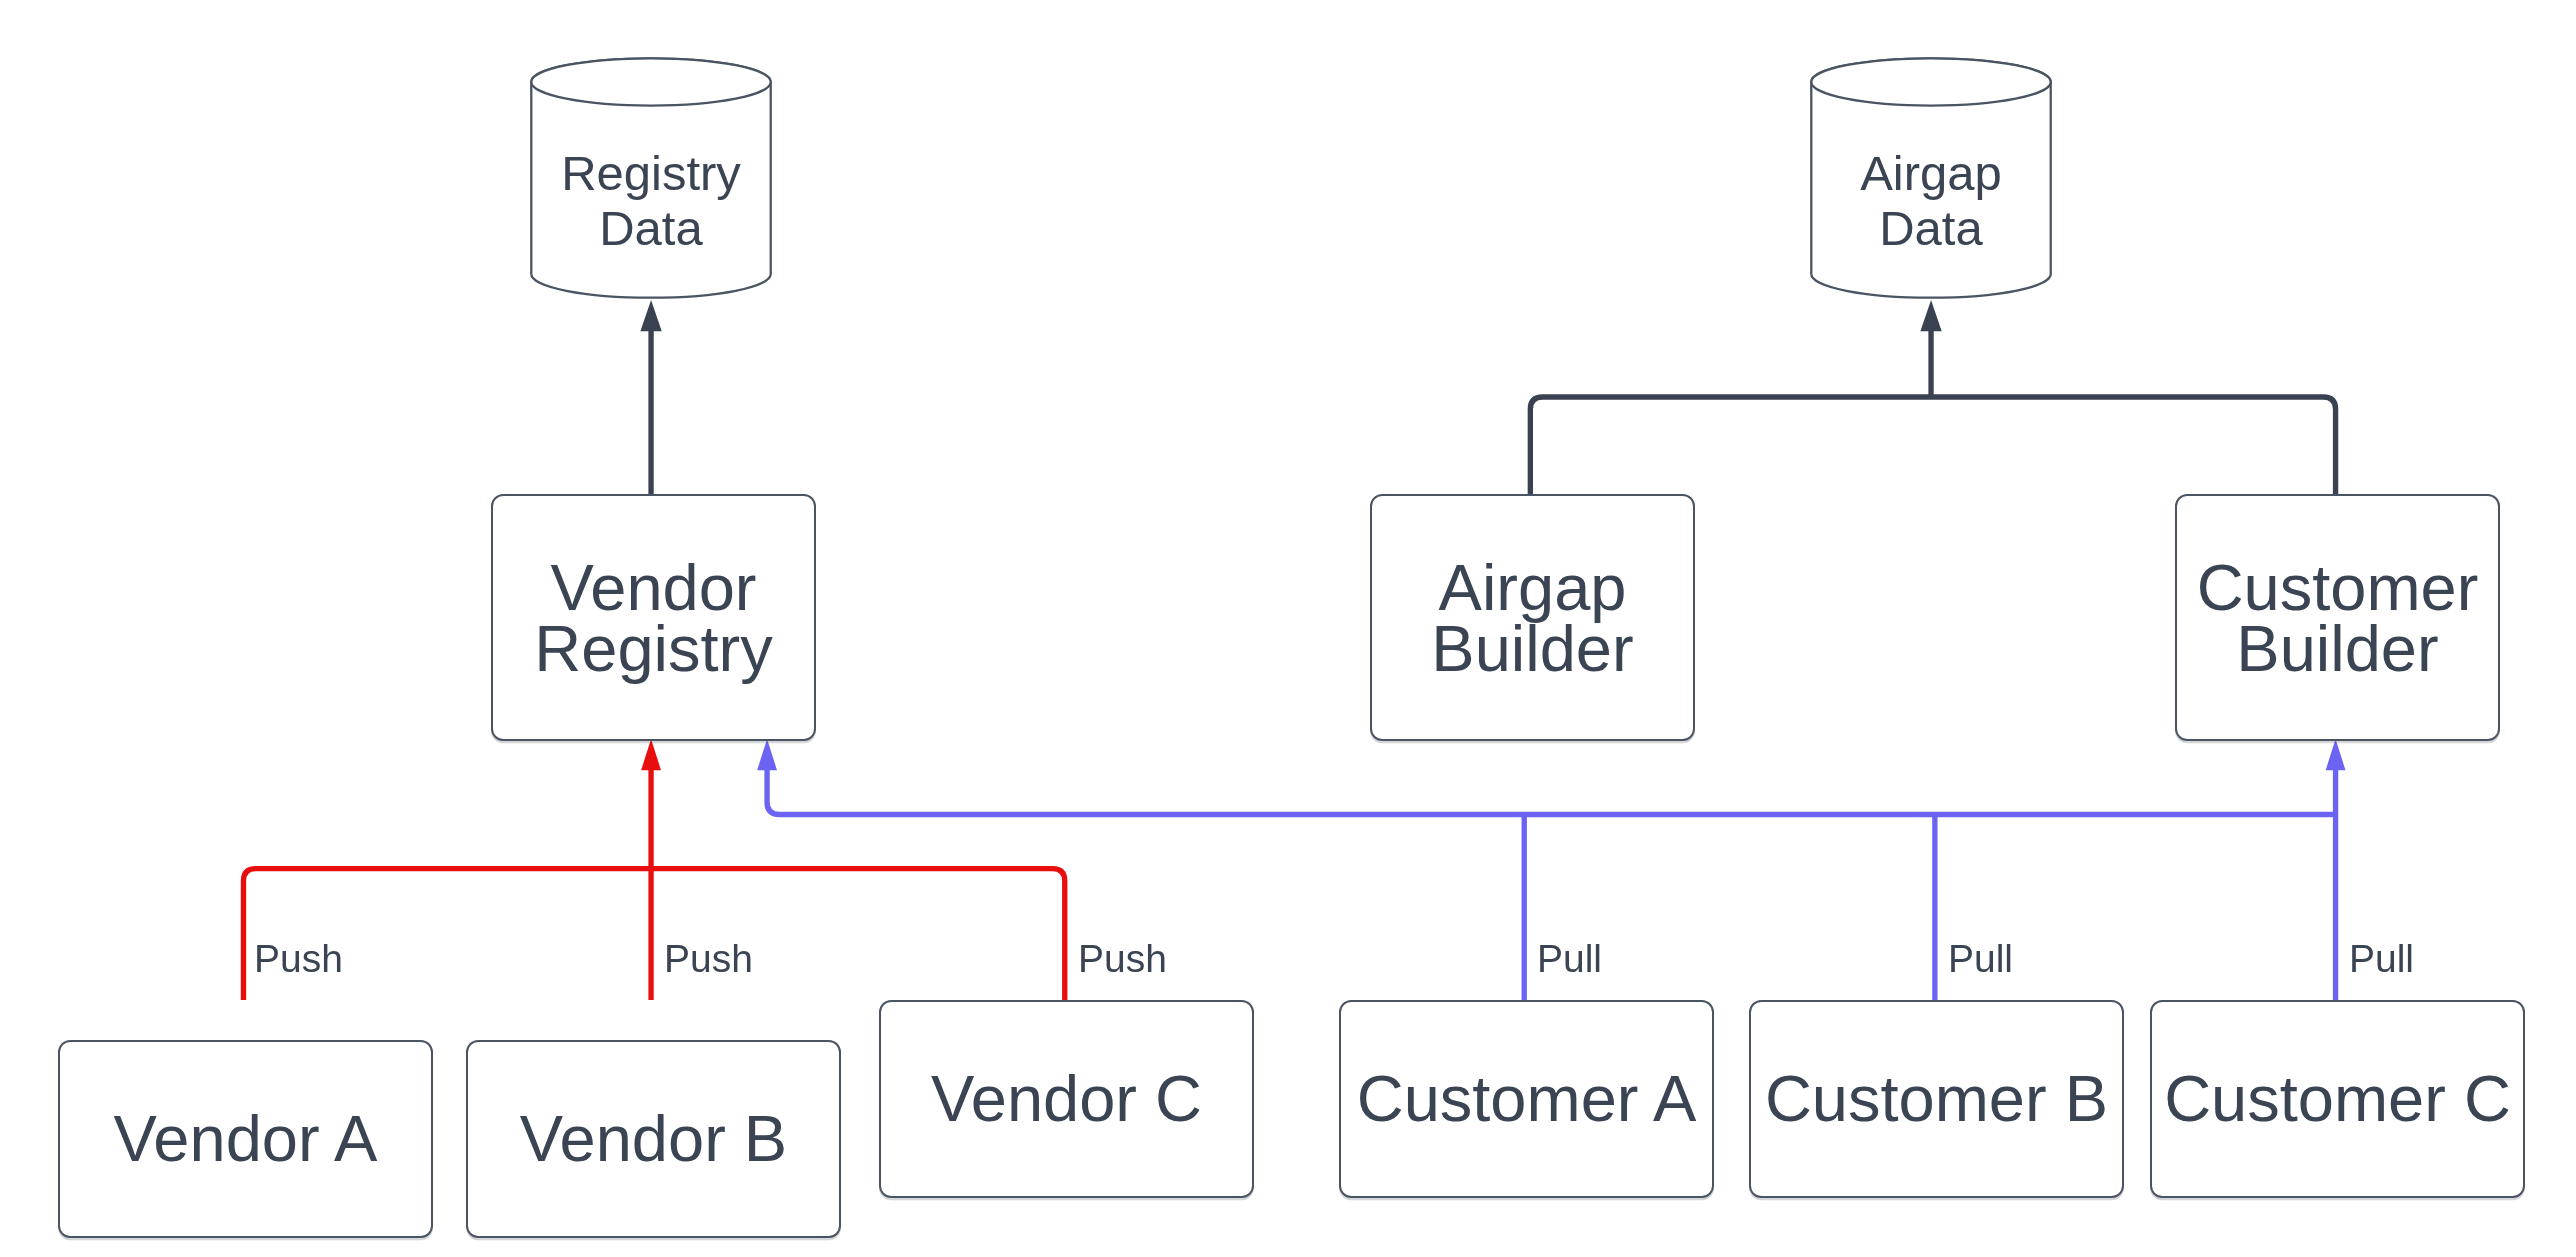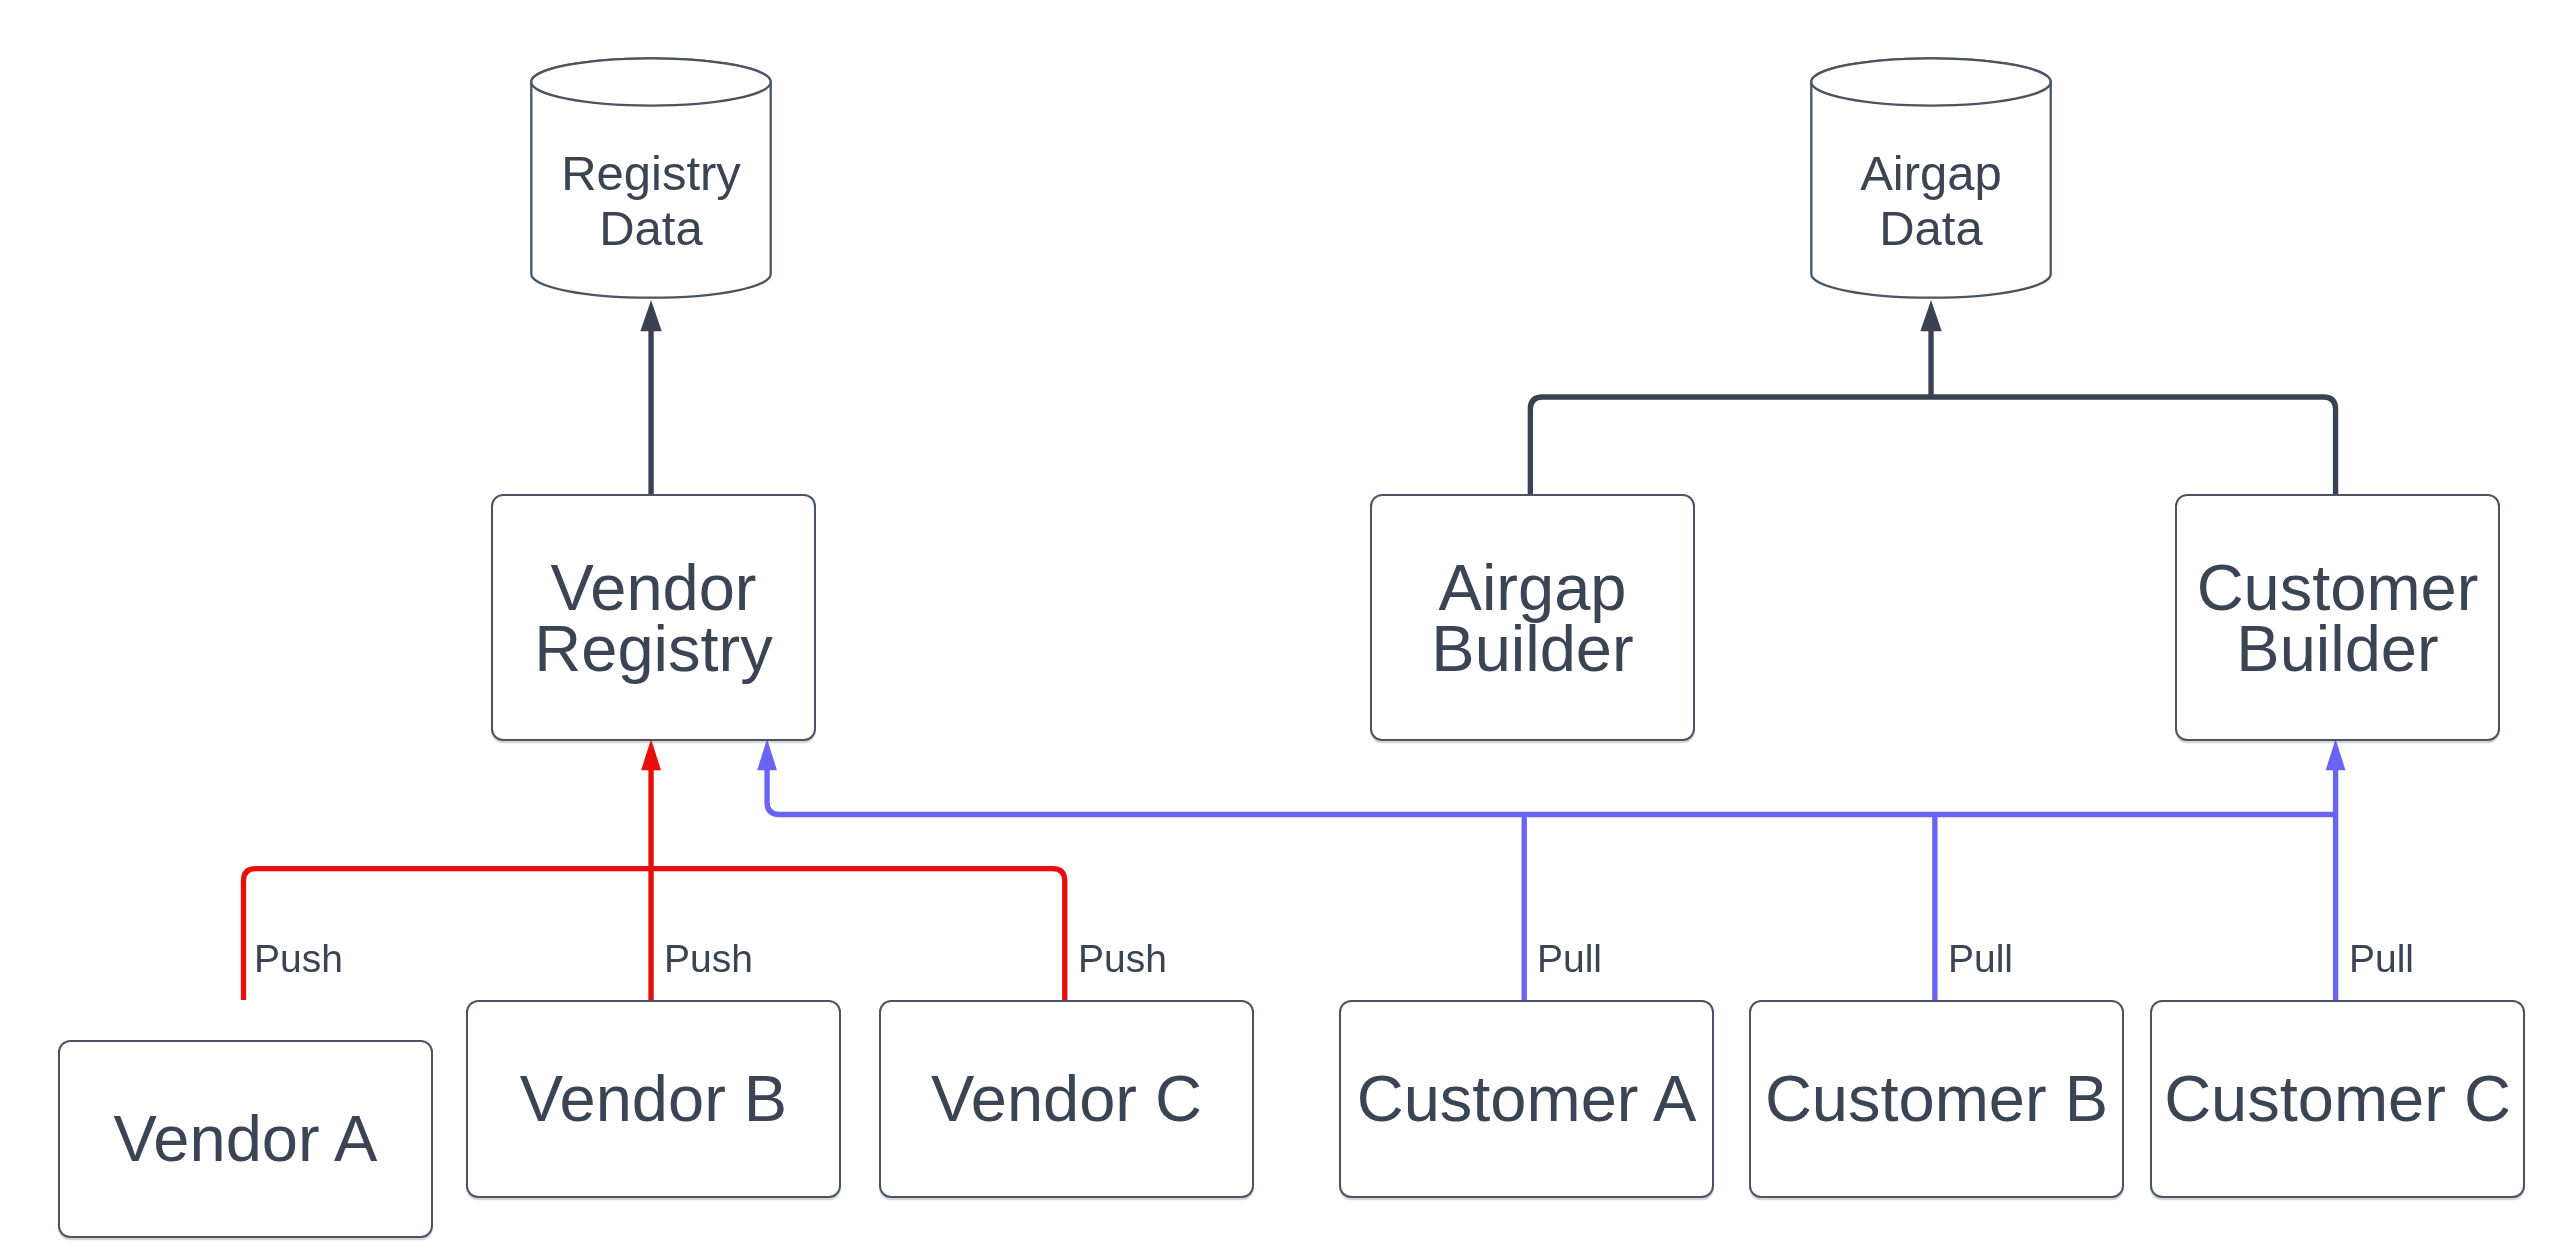--- a/index.html
+++ b/index.html
@@ -19,21 +19,21 @@
     box-shadow:0 2.3px 0 rgba(59,68,83,.22);
   }
   .node.small{line-height:56px;}
   
   .vendor-registry {left:491px; top:494px; width:321px; height:243px;}
   .airgap-builder  {left:1370px;top:494px; width:321px; height:243px;}
   .customer-portal {left:2175px;top:494px; width:321px; height:243px;}
   
   .actor{top:1000px;width:371px;height:194px;}
   .vendor-a  {left:58px;margin-top:40px;}
-  .vendor-b  {left:466px;}
+  .vendor-b  {left:466px;margin-top:40px;}
   .vendor-c  {left:879px;}
   .customer-a{left:1339px;}
   .customer-b{left:1749px;}
   .customer-c{left:2150px;}
   
   .cyl{position:absolute;z-index:2;width:244px;height:244px;}
   .registry-data{left:529px;top:56px;}
   .airgap-data  {left:1809px;top:56px;}
   .cyl .label{
     position:absolute;left:0;right:0;top:90px;text-align:center;

